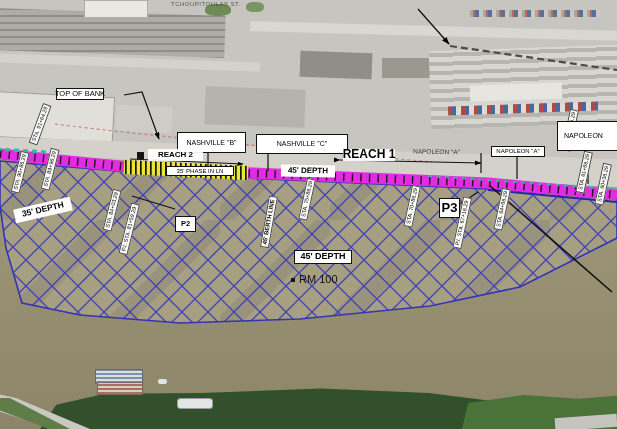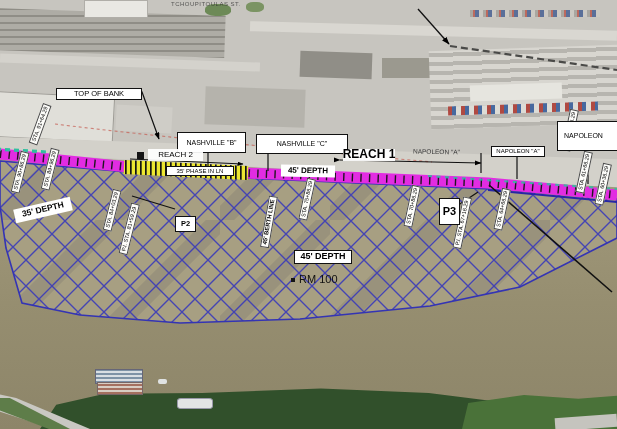--- a/index.html
+++ b/index.html
@@ -94,48 +94,48 @@
 
     <path d="M208,153 L208,166" stroke="#111" stroke-width="1.2"></path>
     <path d="M268,154 L268,171" stroke="#111" stroke-width="1.2"></path>
     <path d="M517,157 L517,179" stroke="#111" stroke-width="1.2"></path>
     <path d="M588,152 L588,184" stroke="#111" stroke-width="1.2"></path>
   </svg>
 
   <div class="lbl plain" style="left:171px;top:0;height:8px;font-size:6px;color:#2f2f2f;opacity:.75;letter-spacing:.5px;">TCHOUPITOULAS ST.</div>
 
 
-  <div class="lbl" style="left:56px;top:88px;width:86px;height:12px;font-size:7.5px;">TOP OF BANK</div>
+  <div class="lbl" style="left:56px;top:88px;width:48px;height:12px;font-size:7.5px;">TOP OF BANK</div>
 
   <div class="lbl" style="left:177px;top:132px;width:69px;height:21px;border-width:1.2px;">NASHVILLE "B"</div>
 
   <div class="lbl" style="left:256px;top:134px;width:92px;height:20px;border-width:1.2px;">NASHVILLE "C"</div>
 
   <div class="lbl" style="left:557px;top:121px;width:80px;height:30px;border-width:1.2px;justify-content:flex-start;padding-left:6px;">NAPOLEON</div>
 
   <div class="lbl" style="left:491px;top:146px;width:54px;height:11px;font-size:6px;border-width:0.8px;">NAPOLEON "A"</div>
 
   <div class="lbl plain" style="left:413px;top:147px;height:10px;font-size:6.5px;color:#3a3a3a;transform:rotate(1deg);">NAPOLEON "A"</div>
 
   <div class="sq" style="left:137px;top:152px;width:7px;height:7px;"></div>
-  <div class="lbl nob" style="left:148px;top:149px;width:55px;height:12px;font-size:8px;font-weight:normal;background:rgba(255,255,255,.92);">REACH 2</div>
+  <div class="lbl nob" style="left:148px;top:149px;width:55px;height:12px;font-size:8px;font-weight:bold;background:rgba(255,255,255,.92);">REACH 2</div>
 
   <div class="lbl nob" style="left:343px;top:149px;width:52px;height:12px;font-size:12px;font-weight:bold;background:rgba(255,255,255,.95);">REACH 1</div>
 
   <div class="lbl" style="left:166px;top:166px;width:68px;height:10px;font-size:6px;border-width:0.8px;">35' PHASE IN LN</div>
 
   <div class="lbl nob" style="left:281px;top:165px;width:54px;height:12px;font-size:8px;font-weight:bold;transform:rotate(1deg);">45' DEPTH</div>
 
   <div class="lbl nob" style="left:14px;top:203px;width:58px;height:14px;font-size:8.5px;font-weight:bold;transform:rotate(-13deg);">35' DEPTH</div>
 
   <div class="lbl" style="left:294px;top:250px;width:58px;height:14px;font-size:9px;font-weight:bold;border-width:0.8px;">45' DEPTH</div>
 
   <div class="lbl" style="left:175px;top:216px;width:21px;height:16px;font-size:7.5px;font-weight:bold;">P2</div>
 
-  <div class="lbl" style="left:439px;top:198px;width:21px;height:27px;font-size:11px;font-weight:bold;">P3</div>
+  <div class="lbl" style="left:439px;top:198px;width:21px;height:20px;font-size:13px;font-weight:bold;">P3</div>
 
   <div class="sq" style="left:291px;top:278px;width:4px;height:4px;"></div>
   <div class="lbl plain" style="left:299px;top:274px;height:10px;font-size:11px;color:#111;">RM 100</div>
 
 
   <div class="sta" style="left:269px;top:222px;font-size:6px;font-weight:bold;transform:translate(-50%,-50%) rotate(-80deg);">45' BERTH LINE</div>
 
   <div class="sta" style="left:40px;top:124px;transform:translate(-50%,-50%) rotate(-70deg);">STA. 91+64.29</div>
   <div class="sta" style="left:20px;top:172px;transform:translate(-50%,-50%) rotate(-76deg);">STA. 90+86.29</div>
   <div class="sta" style="left:50px;top:169px;transform:translate(-50%,-50%) rotate(-76deg);">STA. 89+96.29</div>

